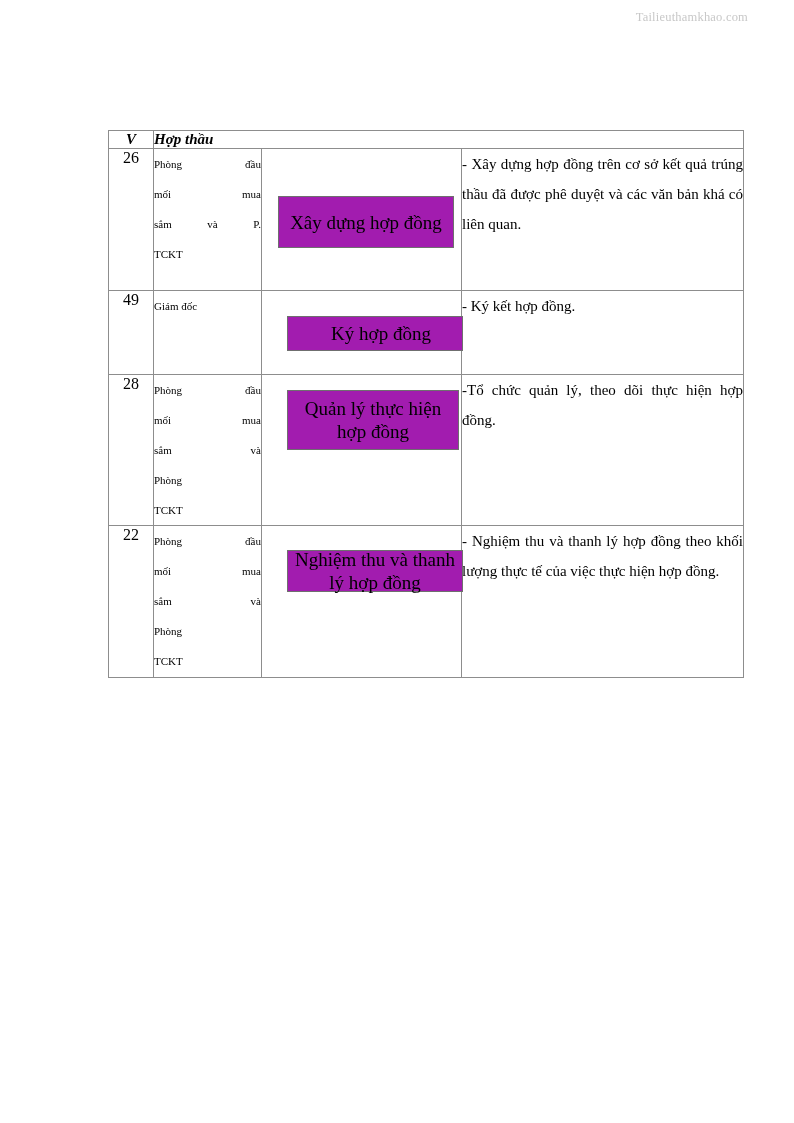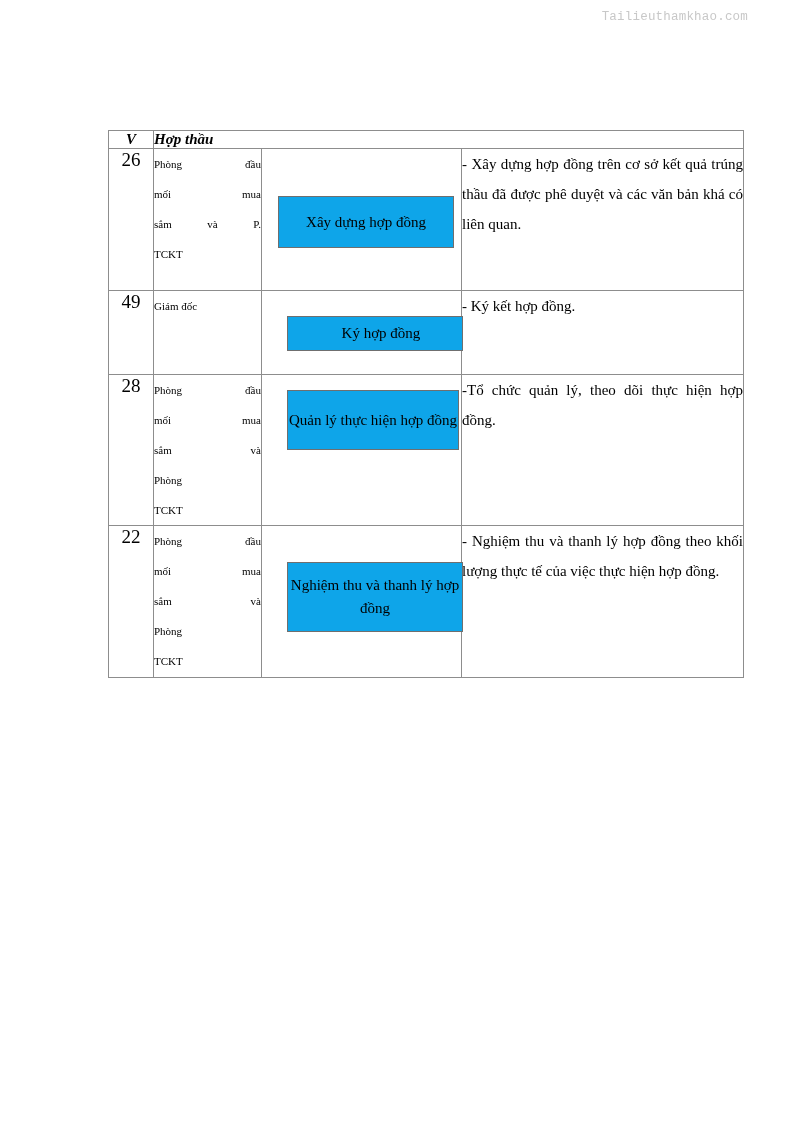--- a/index.html
+++ b/index.html
@@ -13,21 +13,21 @@
     font-family: "Liberation Serif", "DejaVu Serif", serif;
     position: relative;
     overflow: hidden;
   }
 
   
   .watermark {
     position: absolute;
     top: 10px;
     right: 46px;
-    font-family: Liberation Mono, monospace;
+    font-family: Liberation Serif, serif;
     font-size: 12.5px;
     letter-spacing: 0.2px;
     color: #c8c8c8;
     white-space: nowrap;
     user-select: none;
   }
 
   
   .doc-table {
     position: absolute;
@@ -59,21 +59,21 @@
   .hdr-title {
     font-weight: bold;
     font-style: italic;
     font-size: 15px;
     padding: 5px 0 6px 7px;
   }
 
   
   .cell-num {
     text-align: center;
-    font-size: 19px;
+    font-size: 16px;
     padding: 9px 0 0 0;
   }
   .cell-role {
     font-size: 11px;
     line-height: 30px;
     text-align: justify;
     text-align-last: left;
     padding: 7px 8px 10px 7px;
     word-spacing: 0px;
     hyphens: none;
@@ -95,36 +95,36 @@
     position: relative;
   }
   .chart-wrap {
     position: relative;
     width: 100%;
     height: 100%;
   }
   .flow-box {
     position: absolute;
     border: 1.5px solid #6f6f6f;
-    background: #0ea5e9;
+    background: #a21caf;
     box-sizing: border-box;
     display: flex;
     align-items: center;
     justify-content: center;
     text-align: center;
-    font-size: 15px;
+    font-size: 19px;
     line-height: 23px;
     color: #000;
   }
 
   
   .row26 .flow-box { left: 16px; top: 47px;  width: 176px; height: 52px; }
   .row27 .flow-box { left: 25px; top: 25px;  width: 176px; height: 35px; padding-left: 12px; }
   .row28 .flow-box { left: 25px; top: 15px;  width: 172px; height: 60px; }
-  .row29 .flow-box { left: 25px; top: 36px;  width: 176px; height: 70px; }
+  .row29 .flow-box { left: 25px; top: 24px;  width: 176px; height: 42px; }
 
   
   .row26 td { height: 141px; }
   .row27 td { height: 83px;  }
   .row28 td { height: 139px; }
   .row29 td { height: 151px; }
 </style>
 </head>
 <body>
 

